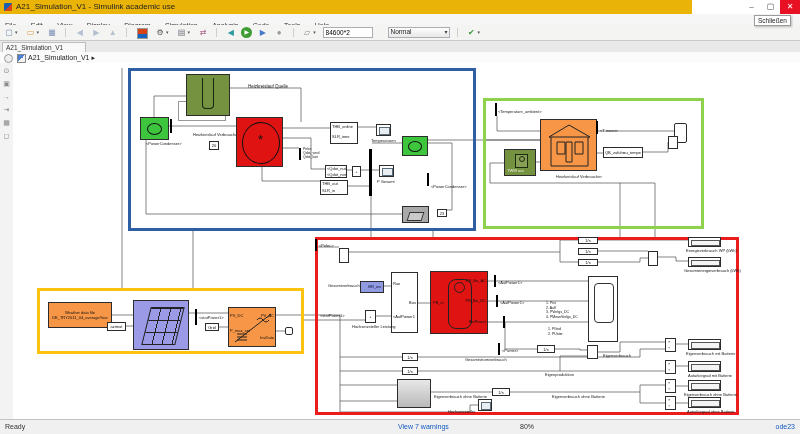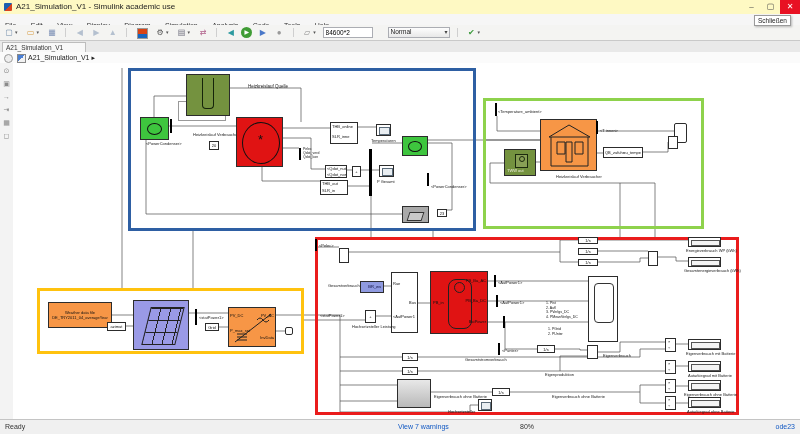--- a/index.html
+++ b/index.html
@@ -1,18 +1,18 @@
 <!DOCTYPE html>
 <html><head>
 <meta charset="utf-8">
 <style>
   html,body{margin:0;padding:0;background:#888;}
   #win{position:relative;width:800px;height:434px;background:#fff;font-family:"Liberation Sans",sans-serif;overflow:hidden;}
   
-  #titlebar{position:absolute;left:0;top:0;width:800px;height:14px;background:#fef9c3;border-bottom:1px solid #e3e3e3;}
+  #titlebar{position:absolute;left:0;top:0;width:692px;height:14px;background:#eab308;border-bottom:1px solid #e3e3e3;}
   #appicon{position:absolute;left:4px;top:3px;width:8px;height:8px;background:linear-gradient(135deg,#1c5fae 0 50%,#d7431f 50% 100%);border-radius:1px;}
   #apptitle{position:absolute;left:16px;top:2px;font-size:8px;color:#222;}
   .wbtn{position:absolute;top:0;width:19px;height:14px;text-align:center;font-size:8px;line-height:14px;color:#444;}
   #btn-close{background:#e81123;color:#fff;}
   #tooltip{position:absolute;left:754px;top:15px;background:#ffffff;border:1px solid #9b9b9b;box-shadow:1px 1px 2px rgba(0,0,0,.25);font-size:6.5px;padding:1px 3px;color:#222;z-index:50;}
   
   #menubar{position:absolute;left:0;top:14px;width:800px;height:11px;background:#f6f6f6;border-bottom:1px solid #e0e0e0;}
   .menu-item{display:inline-block;font-size:7px;color:#333;padding:1px 5px 0 5px;}
   
   #toolbar{position:absolute;left:0;top:25px;width:800px;height:15px;background:#f4f4f2;border-bottom:1px solid #c9c9c9;}

